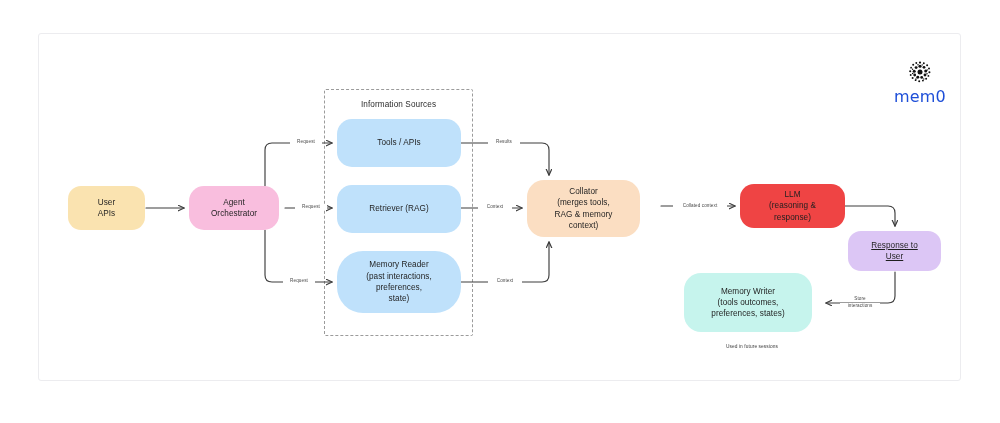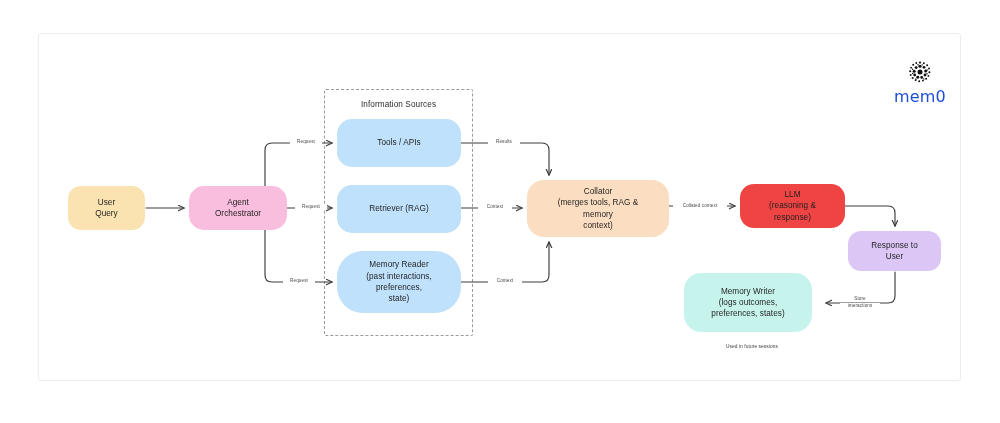--- a/index.html
+++ b/index.html
@@ -57,27 +57,27 @@
     text-align: center;
     font-size: 8.2px;
     line-height: 1.38;
     color: #1f1f1f;
     letter-spacing: 0.05px;
     padding: 2px 22px;
     border-radius: 14px;
   }
   .node span { display: block; }
   .n-user-query   { left: 68px;  top: 186px; width: 77px;  height: 44px; background: #fae3b0; border-radius: 13px; }
-  .n-orchestrator { left: 189px; top: 186px; width: 98px;  height: 44px; background: #f9bede; border-radius: 15px; }
+  .n-orchestrator { left: 189px; top: 186px; width: 90px;  height: 44px; background: #f9bede; border-radius: 15px; }
   .n-tools        { left: 337px; top: 119px; width: 124px; height: 48px; background: #bfe1fb; border-radius: 15px; }
   .n-retriever    { left: 337px; top: 185px; width: 124px; height: 48px; background: #bfe1fb; border-radius: 15px; }
   .n-memreader    { left: 337px; top: 251px; width: 124px; height: 62px; background: #bfe1fb; border-radius: 26px; }
-  .n-collator     { left: 527px; top: 180px; width: 142px; height: 57px; background: #fbdec2; border-radius: 17px; }
+  .n-collator     { left: 527px; top: 180px; width: 113px; height: 57px; background: #fbdec2; border-radius: 17px; }
   .n-llm          { left: 740px; top: 184px; width: 105px;  height: 44px; background: #ef4444; border-radius: 14px; }
-  .n-response     { left: 848px; top: 231px; width: 93px;  height: 40px; background: #dcc6f5; border-radius: 13px; }
+  .n-response     { left: 848px; top: 231px; width: 93px;  height: 40px; background: #dcc6f5; border-radius: 13px; text-decoration: underline; }
   .n-memwriter    { left: 684px; top: 273px; width: 128px; height: 59px; background: #c6f4ed; border-radius: 17px; }
 
   .edge-label {
     position: absolute;
     font-size: 4.6px;
     color: #4a4a4a;
     text-align: center;
     letter-spacing: 0.1px;
     line-height: 1.25;
     background: #ffffff;
@@ -156,21 +156,21 @@
   <div class="edge-label" style="left:488px; top:139px; width:30px;">Results</div>
   <div class="edge-label" style="left:478px; top:204px; width:32px;">Context</div>
   <div class="edge-label" style="left:488px; top:278px; width:32px;">Context</div>
 
   <div class="edge-label" style="left:673px; top:203px; width:52px;">Collated context</div>
 
   <div class="edge-label" style="left:840px; top:296px; width:38px;">Store</div>
   <div class="edge-label" style="left:840px; top:303px; width:38px;">interactions</div>
 
   <div class="node n-user-query">
-    <span>User Query</span>
+    <span>User APIs</span>
   </div>
 
   <div class="node n-orchestrator">
     <span>Agent Orchestrator</span>
   </div>
 
   <div class="node n-tools">
     <span>Tools / APIs</span>
   </div>
 
@@ -201,21 +201,21 @@
     </div>
   </div>
 
   <div class="node n-response">
     <span>Response to User</span>
   </div>
 
   <div class="node n-memwriter">
     <div>
       <span>Memory Writer</span>
-      <span>(logs outcomes,</span>
+      <span>(tools outcomes,</span>
       <span>preferences, states)</span>
     </div>
   </div>
 
   <div class="caption" style="left:684px; top:344px; width:136px;">Used in future sessions</div>
 
   <div class="logo">
     <svg class="logo-mark" width="28" height="28" viewBox="0 0 28 28">
       <g fill="#111111">
         <circle cx="14" cy="14" r="2.5"></circle>

